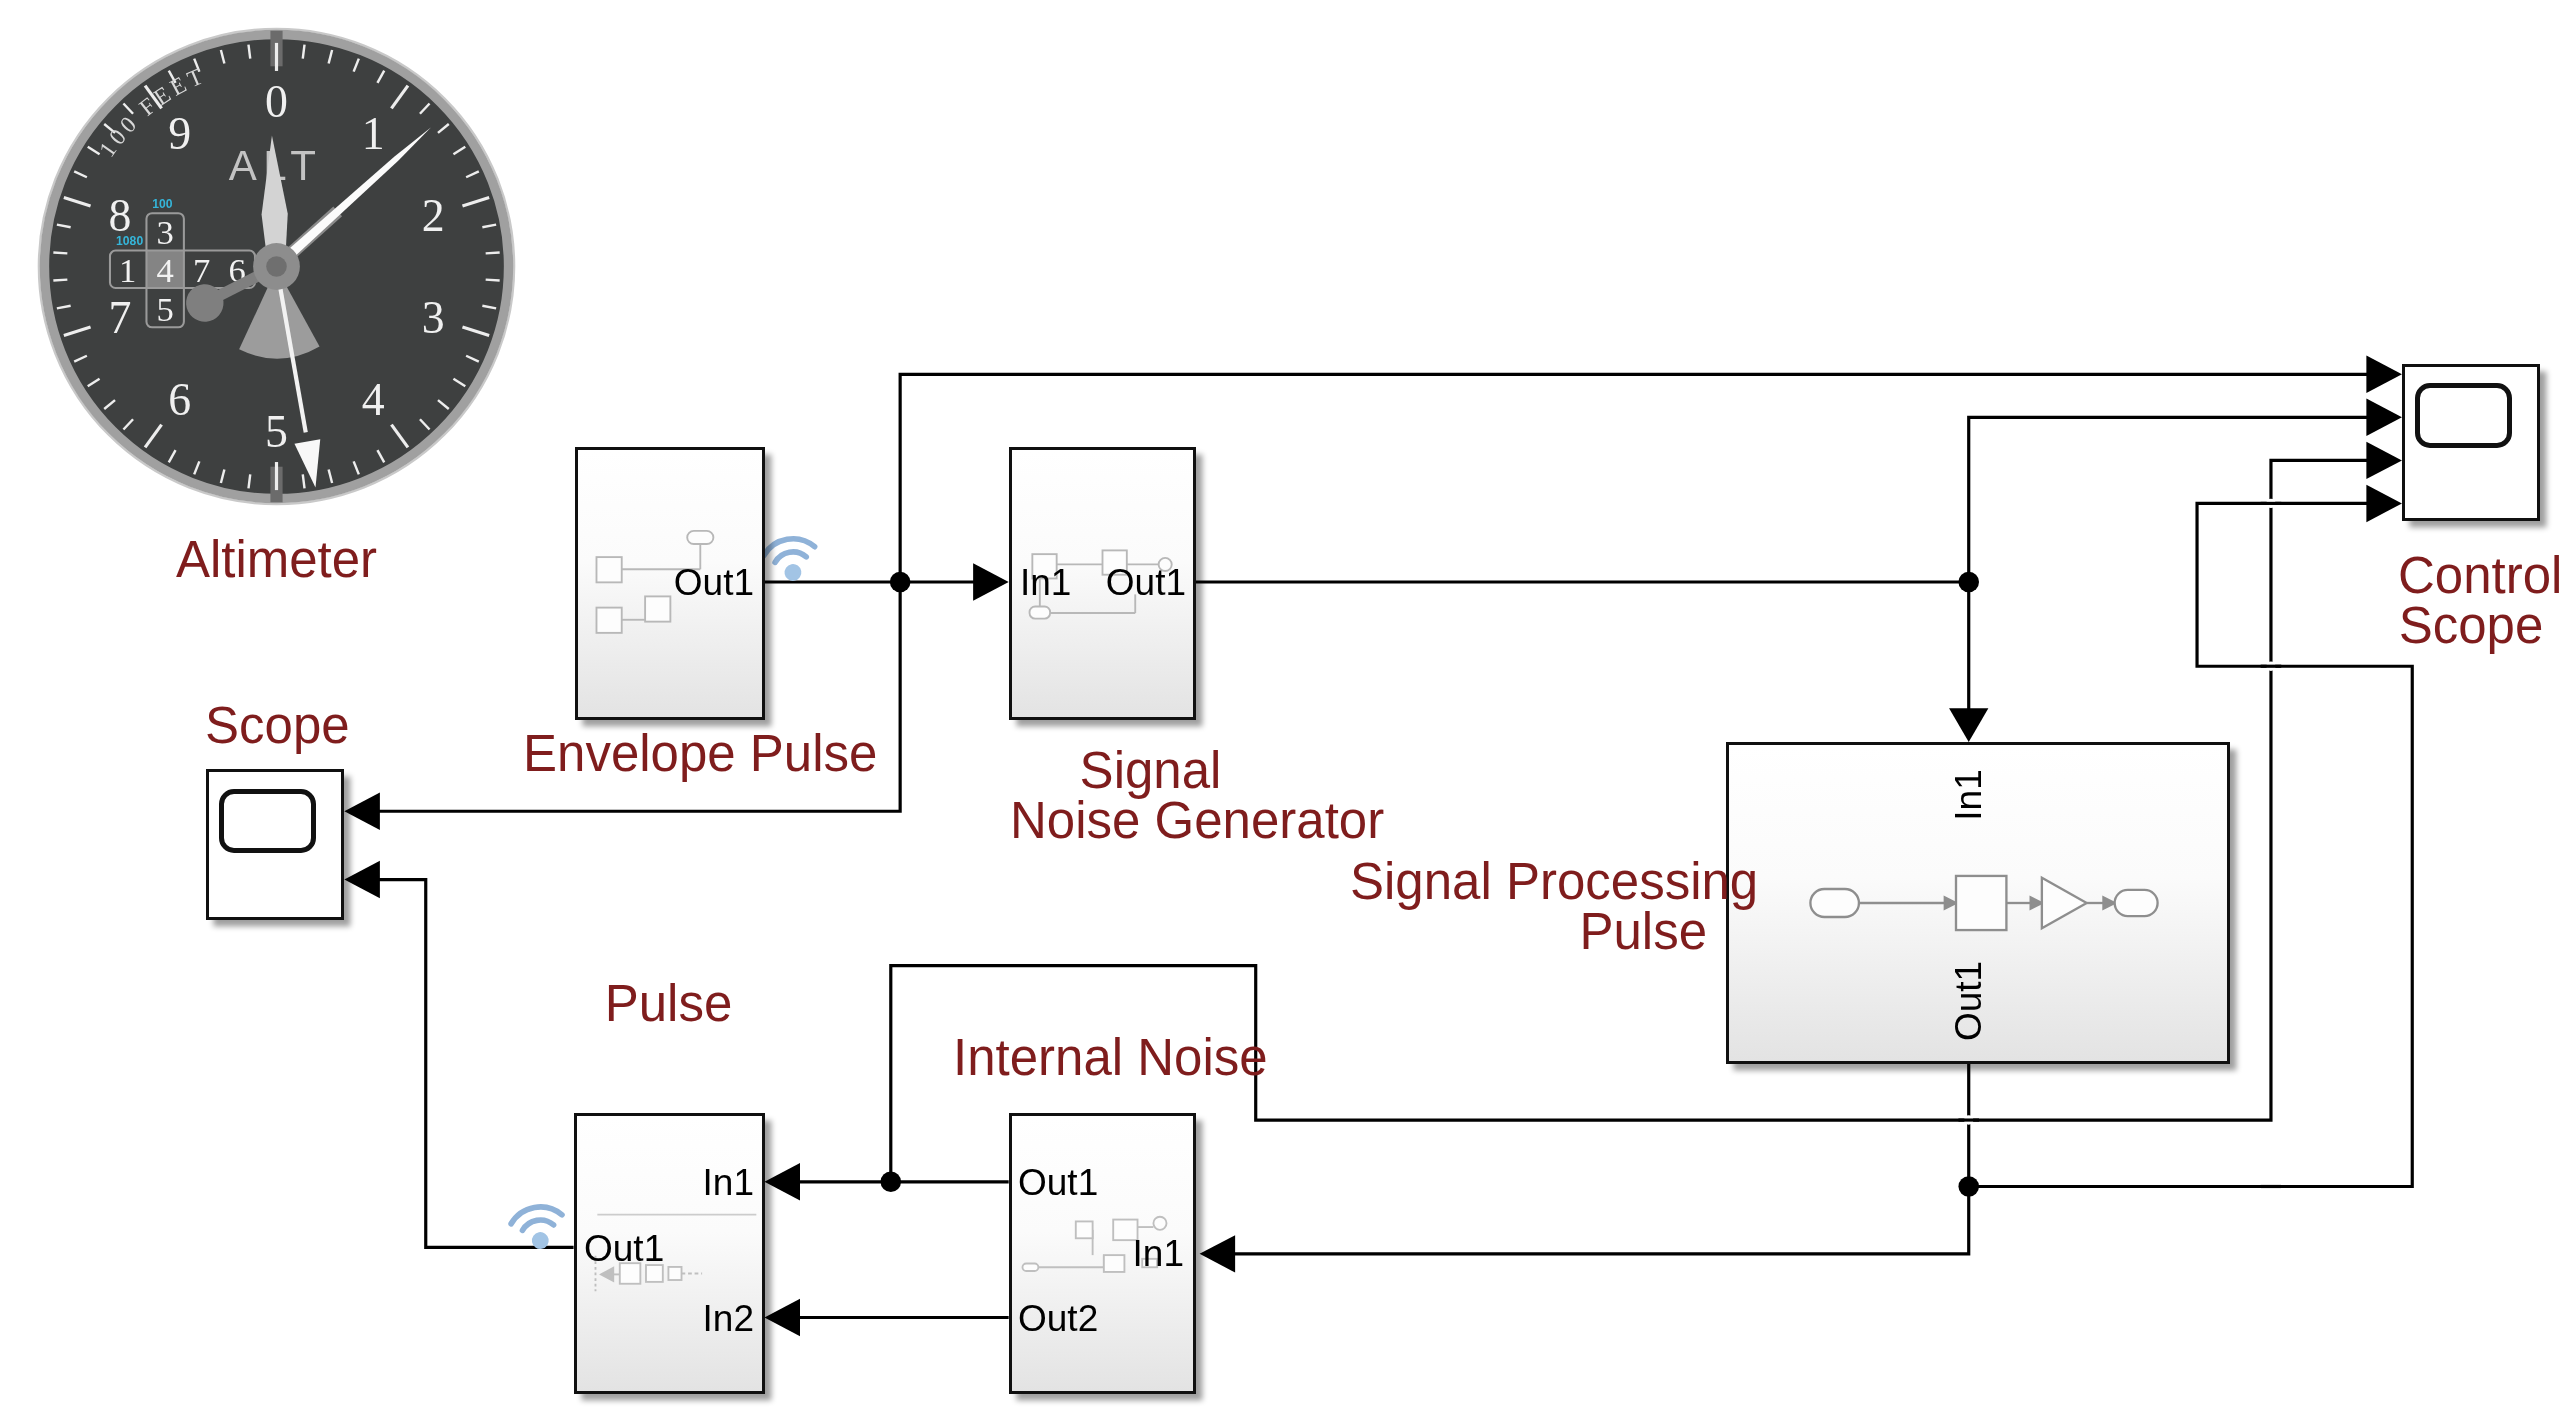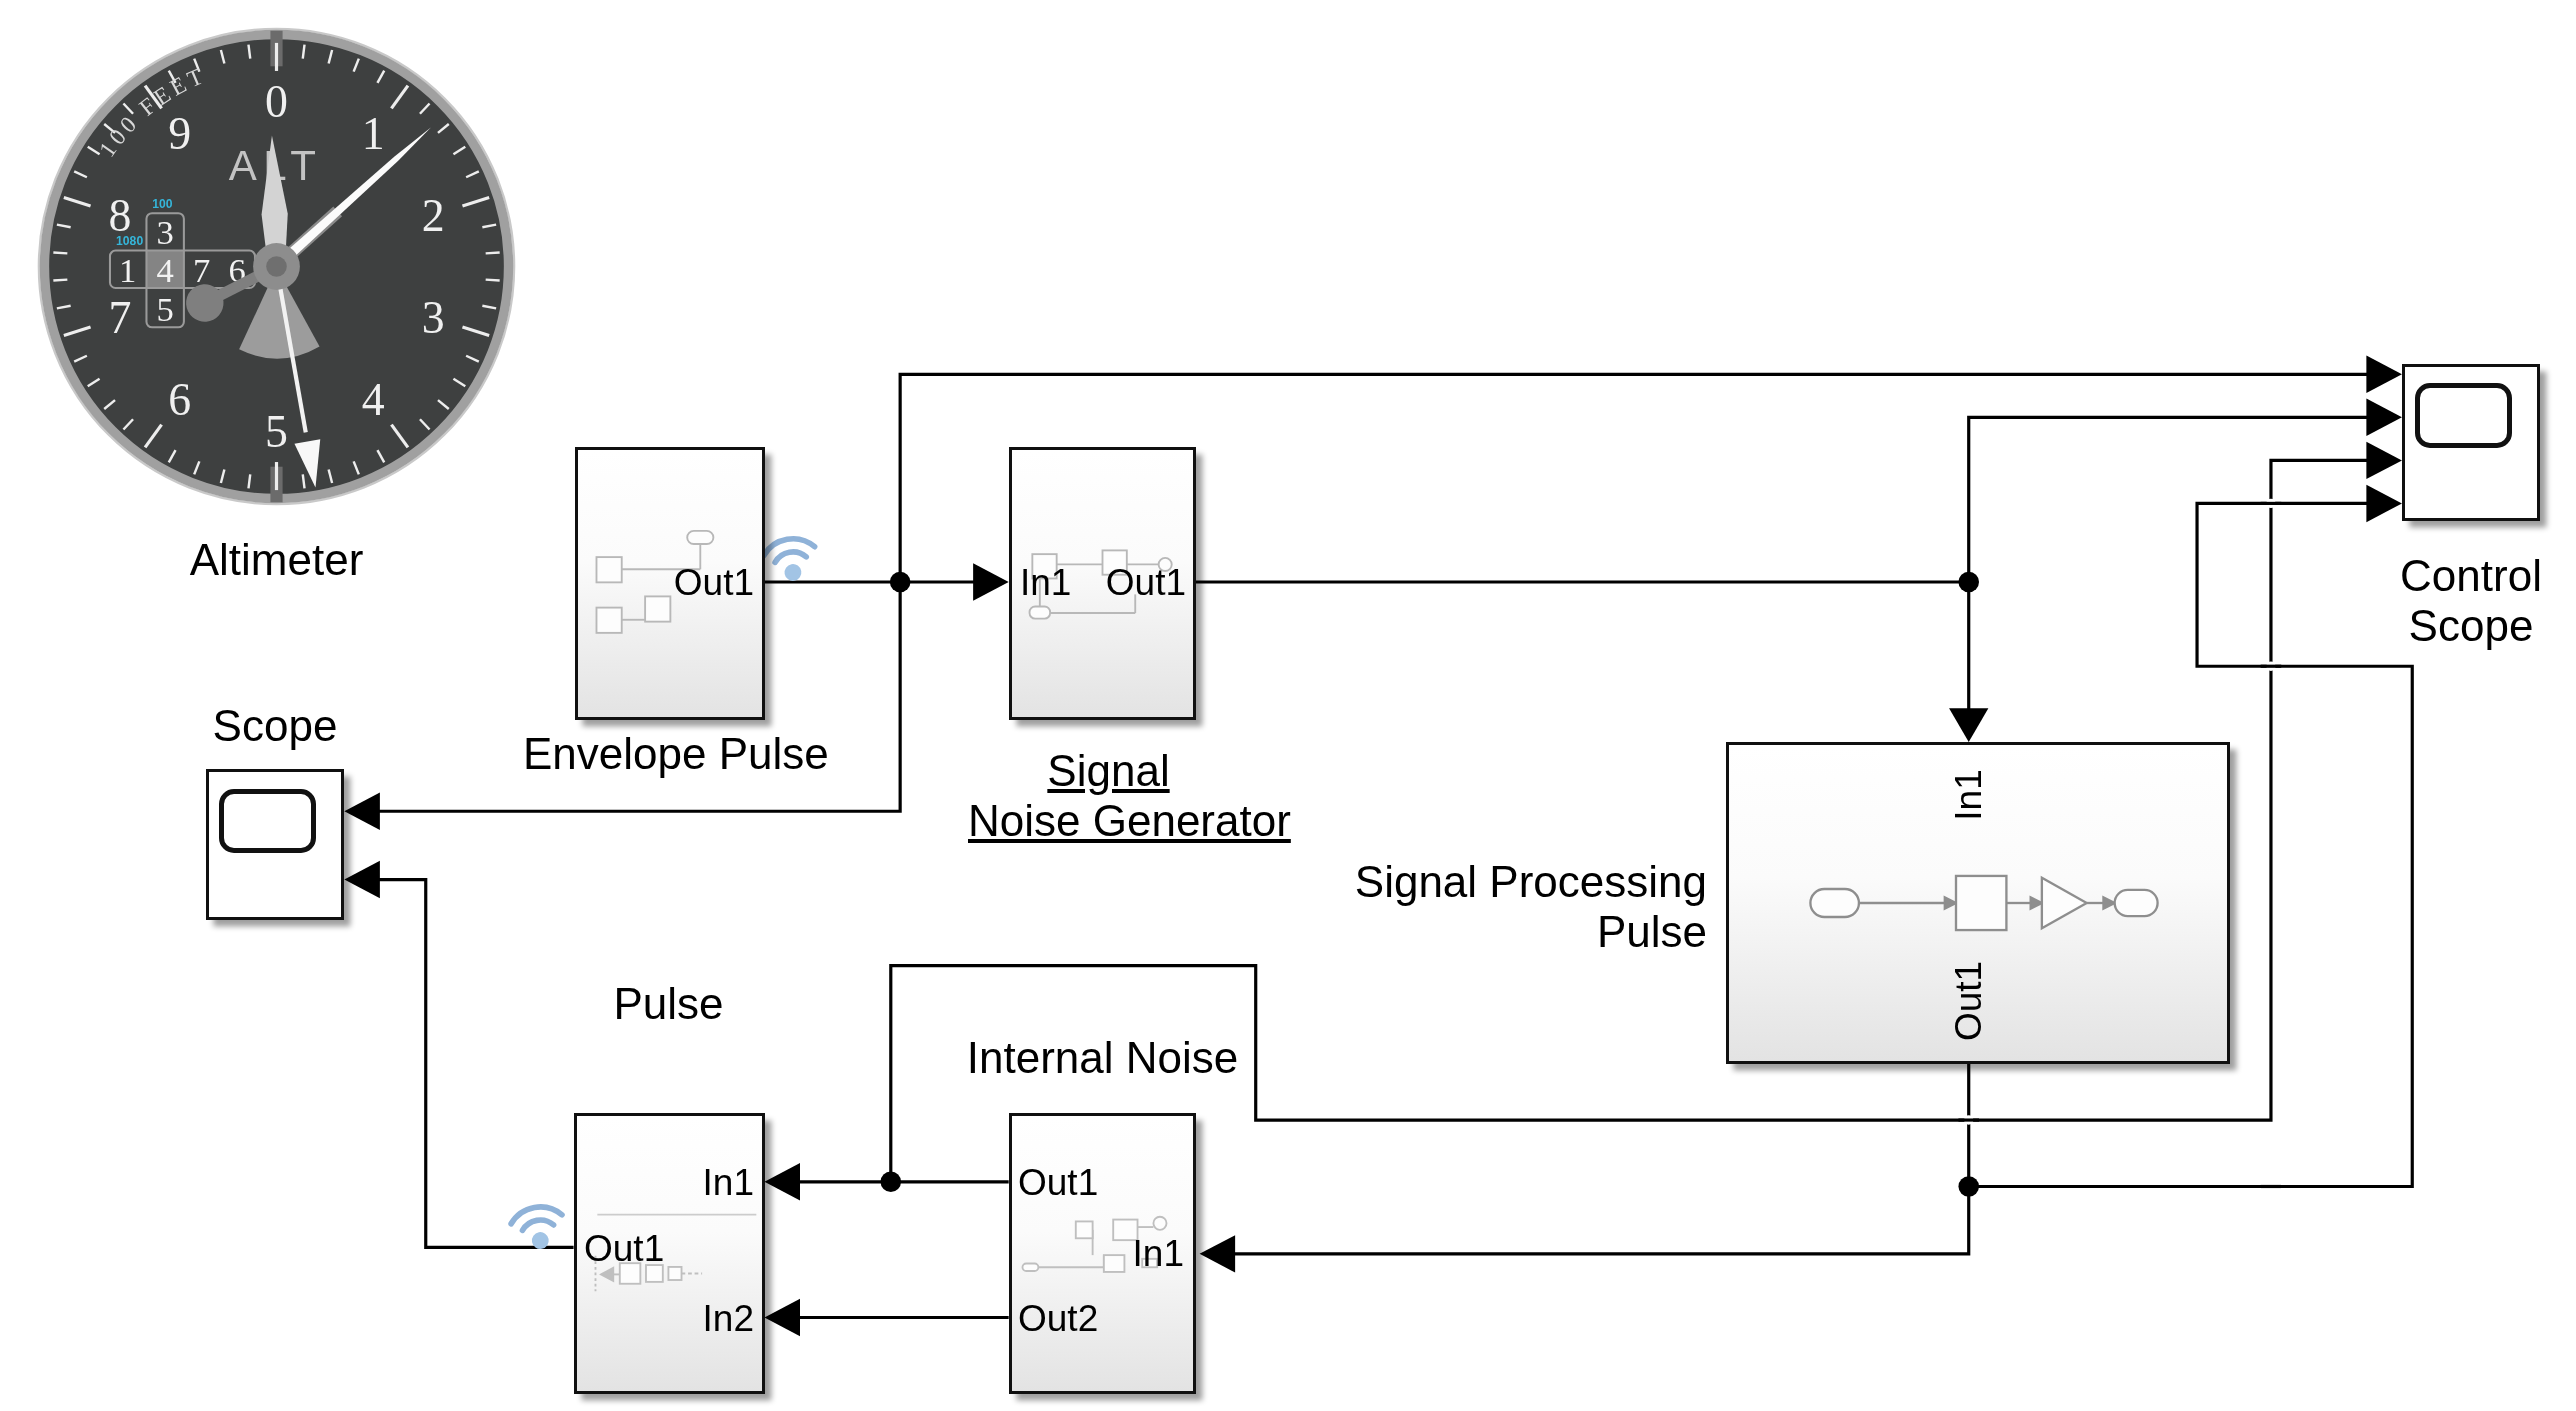--- a/index.html
+++ b/index.html
@@ -4,21 +4,21 @@
 <style>
   html,body{margin:0;padding:0;background:#ffffff;width:2576px;height:1412px;overflow:hidden;}
   #canvas{position:relative;width:2576px;height:1412px;background:#ffffff;font-family:"Liberation Sans",sans-serif;}
   svg.layer{position:absolute;left:0;top:0;}
   .blk{position:absolute;box-sizing:border-box;border:3.7px solid #101010;
        background:linear-gradient(180deg,#ffffff 0%,#fbfbfb 42%,#e3e3e3 100%);
        box-shadow:6.5px 6.5px 5.6px rgba(0,0,0,0.38);}
   .scopeblk{position:absolute;box-sizing:border-box;border:3.7px solid #101010;background:#ffffff;
        box-shadow:6.5px 6.5px 5.6px rgba(0,0,0,0.38);}
   .screen{position:absolute;box-sizing:border-box;border:5.6px solid #111;border-radius:15px;background:#ffffff;}
-  .lbl{position:absolute;font-size:44px;line-height:50px;color:#000000;text-align:center;white-space:nowrap;}
+  .lbl{position:absolute;font-size:51px;line-height:50px;color:#7f1d1d;text-align:center;white-space:nowrap;}
   .lbl.right{text-align:right;}
   .port{position:absolute;font-size:37px;color:#000;white-space:nowrap;}
   .port.r{text-align:right;}
   .rport{position:absolute;font-size:37px;color:#000;white-space:nowrap;
          transform:translate(-50%,-50%) rotate(-90deg);}
   .thumb{position:absolute;}
 </style>
 </head>
 <body>
 
@@ -255,21 +255,21 @@
       <rect x="95" y="46" width="22" height="18"></rect>
         <rect x="136" y="50" width="16" height="9"></rect>
       <rect x="8" y="55" width="17" height="8" rx="4"></rect>
         <circle cx="155" cy="12" r="7"></circle>
     </g>
   </svg>
 
   <div class="lbl" style="left:523px;top:729px;width:290px;text-align:right;">
     <span>Envelope Pulse</span>
   </div>
-  <div class="lbl" style="left:968px;top:746px;width:281px;text-decoration:underline;">
+  <div class="lbl" style="left:1010px;top:746px;width:281px;">
     <div>Signal</div>
     <div>Noise Generator</div>
   </div>
   <div class="lbl" style="left:2398px;top:551px;width:146px;">
     <div>Control</div>
     <div>Scope</div>
   </div>
   <div class="lbl" style="left:205px;top:701px;width:140px;">
     <span>Scope</span>
   </div>

